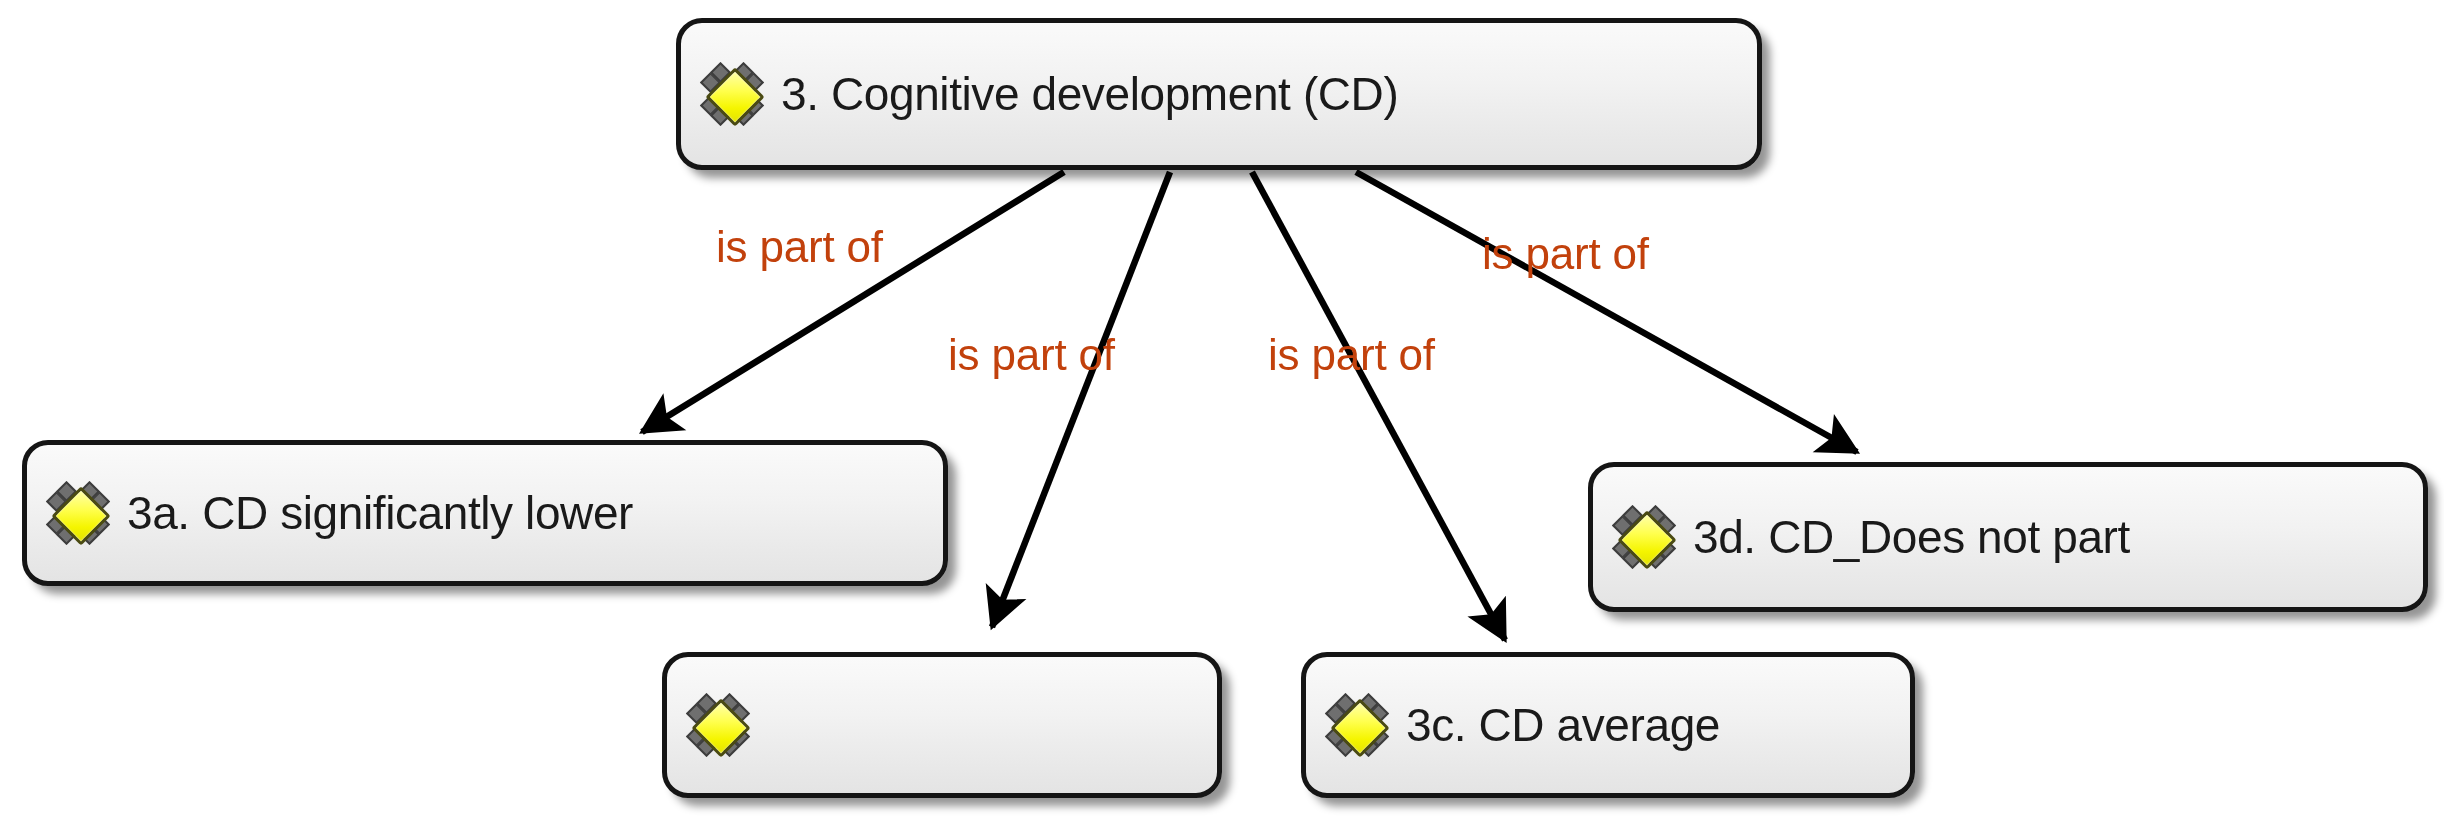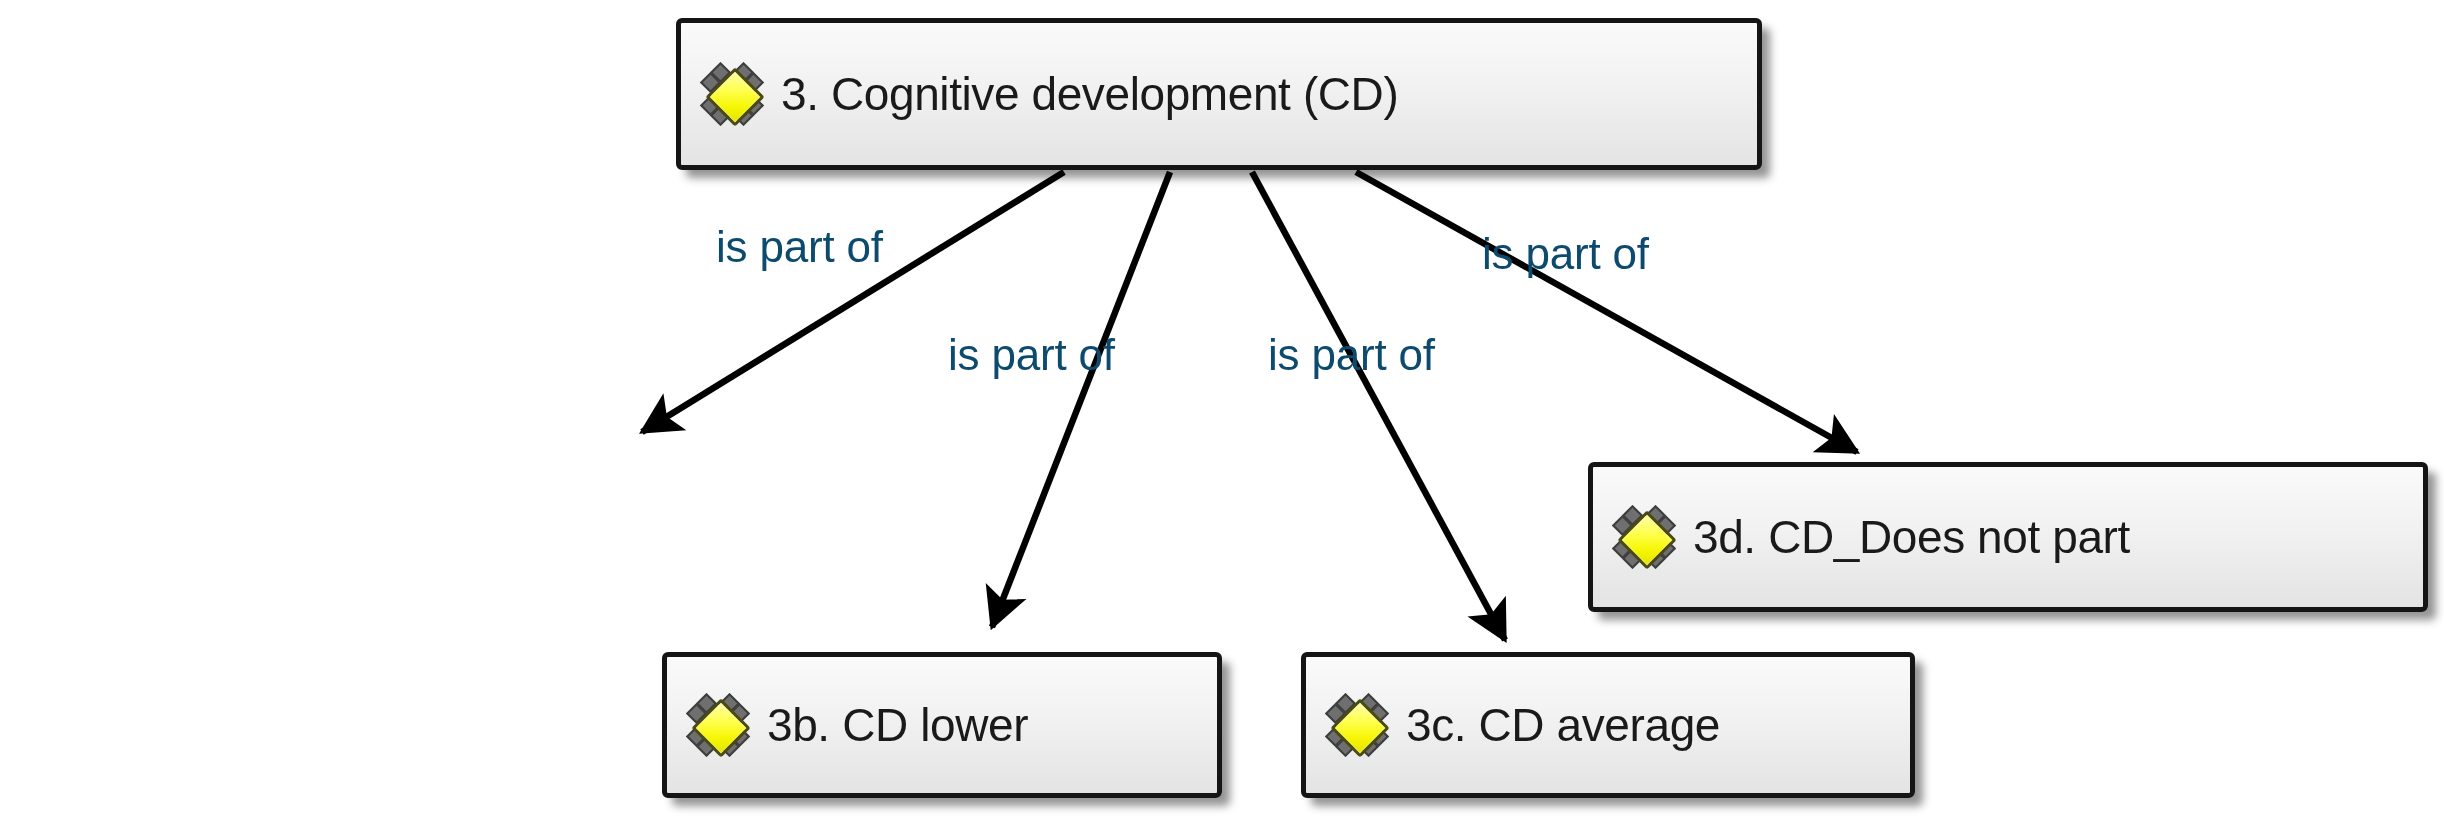--- a/index.html
+++ b/index.html
@@ -24,21 +24,21 @@
 
   
   .node{
     position:absolute;
     box-sizing:border-box;
     display:flex;
     align-items:center;
     gap:18px;
     padding:0 26px 0 20px;
     border:5px solid #151515;
-    border-radius:6px;
+    border-radius:26px;
     background:linear-gradient(180deg,#fafafa 0%,#f2f2f2 42%,#e9e9e9 78%,#e4e4e4 100%);
     box-shadow:9px 9px 9px -1px rgba(0,0,0,0.42);
   }
   .node-label{
     font-size:46px;
     line-height:1;
     color:#1a1a1a;
     white-space:nowrap;
     letter-spacing:-0.4px;
     text-shadow:0 0 1px rgba(255,255,255,0.9);
@@ -76,21 +76,21 @@
   .icon .s5{left:2px;  bottom:12px;}
   .icon .s6{left:12px; bottom:2px;}
   .icon .s7{right:2px; bottom:12px;}
   .icon .s8{right:12px;bottom:2px;}
 
   
   .edge-label{
     position:absolute;
     font-size:44px;
     line-height:1;
-    color:#0c4a6e;
+    color:#c2410c;
     white-space:nowrap;
     letter-spacing:-0.2px;
   }
 </style>
 </head>
 <body>
 
 <div id="canvas">
 
   <svg id="edges" viewBox="0 0 2444 829" width="2444" height="829" xmlns="http://www.w3.org/2000/svg">
@@ -125,34 +125,47 @@
         <i class="sat s4"></i>
       <i class="sat s5"></i>
         <i class="sat s6"></i>
         <i class="sat s7"></i>
         <i class="sat s8"></i>
       <i class="big"></i>
     </span>
     <span class="node-label">3. Cognitive development (CD)</span>
   </div>
 
+  <div class="node" style="left:22px; top:440px; width:926px; height:146px;">
+    <span class="icon">
+      <i class="sat s1"></i>
+        <i class="sat s2"></i>
+        <i class="sat s3"></i>
+        <i class="sat s4"></i>
+      <i class="sat s5"></i>
+        <i class="sat s6"></i>
+        <i class="sat s7"></i>
+        <i class="sat s8"></i>
+      <i class="big"></i>
+    </span>
+    <span class="node-label">3a. CD significantly lower</span>
+  </div>
 
   <div class="node" style="left:662px; top:652px; width:560px; height:146px;">
     <span class="icon">
       <i class="sat s1"></i>
         <i class="sat s2"></i>
         <i class="sat s3"></i>
         <i class="sat s4"></i>
       <i class="sat s5"></i>
         <i class="sat s6"></i>
         <i class="sat s7"></i>
         <i class="sat s8"></i>
       <i class="big"></i>
     </span>
-    <span class="node-label">3b. CD lower</span>
   </div>
 
   <div class="node" style="left:1301px; top:652px; width:614px; height:146px;">
     <span class="icon">
       <i class="sat s1"></i>
         <i class="sat s2"></i>
         <i class="sat s3"></i>
         <i class="sat s4"></i>
       <i class="sat s5"></i>
         <i class="sat s6"></i>

